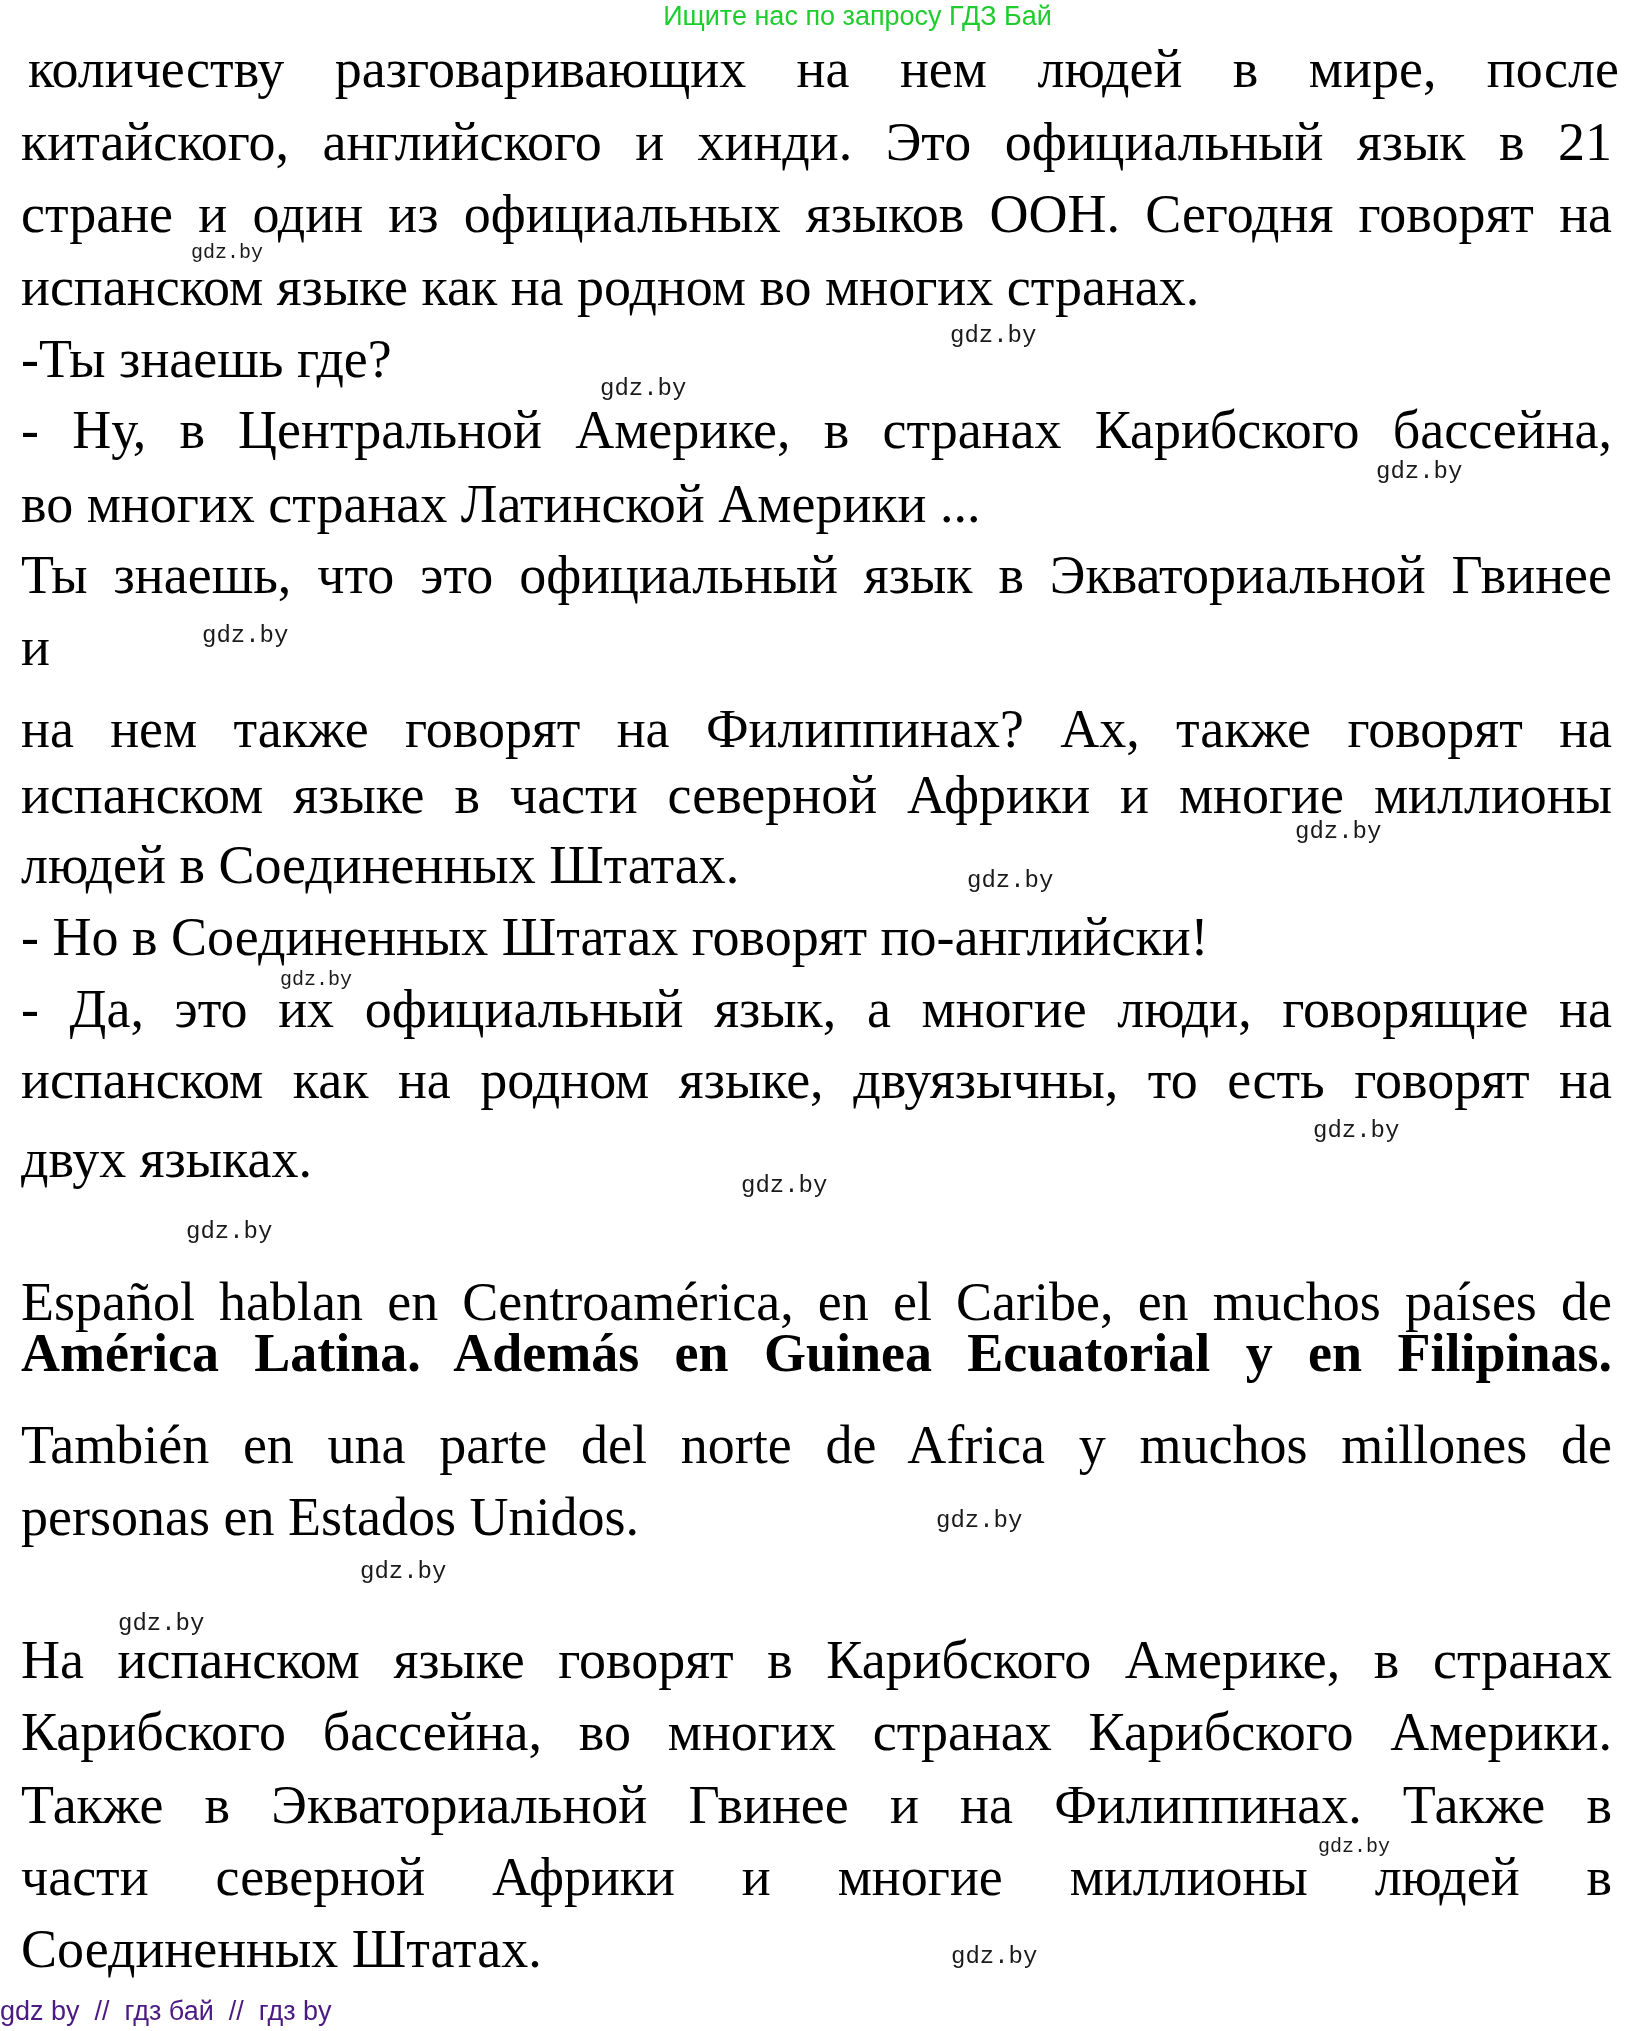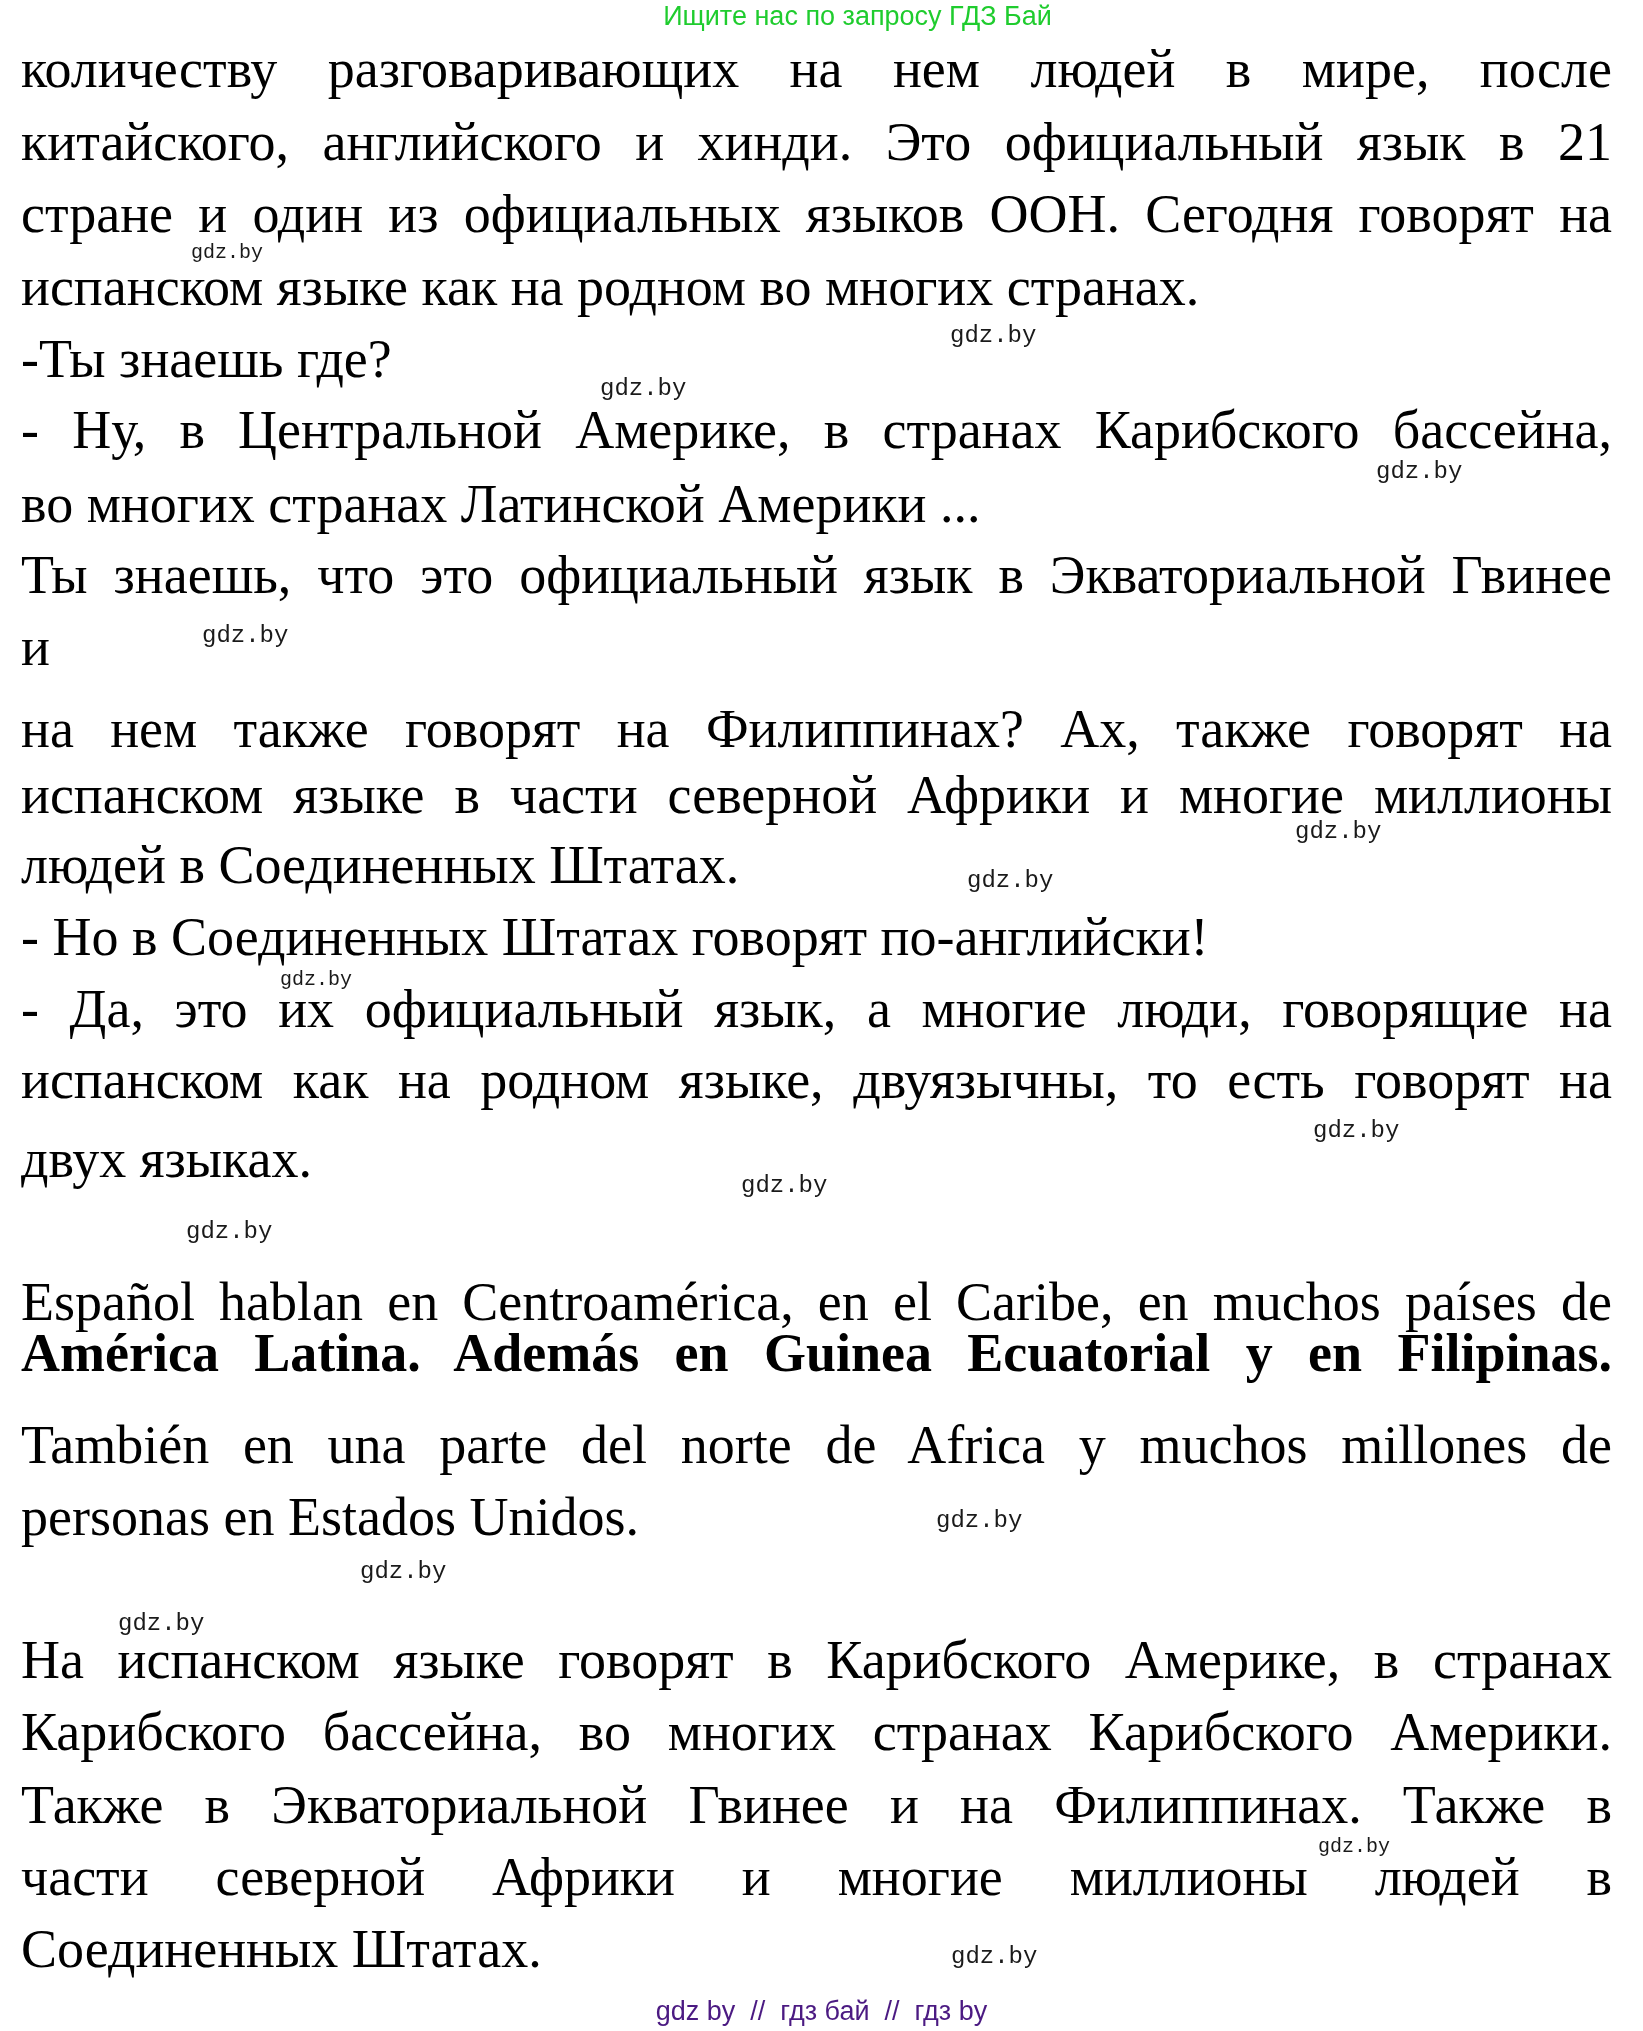--- a/index.html
+++ b/index.html
@@ -14,32 +14,32 @@
     font-family: "Liberation Serif", serif; font-size: 54px; line-height: 54px;
     color: #000000; white-space: nowrap; overflow: visible;
   }
   .line.justify { text-align: justify; text-align-last: justify; white-space: normal; height: 54px; }
   .wm {
     position: absolute; font-family: Liberation Mono, monospace; font-size: 24px;
     line-height: 24px; color: #1a1a1a; white-space: nowrap;
   }
   .wm.small { font-size: 20px; line-height: 20px; }
   .footer {
-    position: absolute; left: 0; top: 1994px; width: 1643px; text-align: center;
+    position: absolute; left: 0; top: 1994px; width: 1643px; 
     font-family: "Liberation Sans", sans-serif; font-size: 27px; line-height: 34px;
     color: #4b1a82; white-space: pre;
   }
 </style>
 </head>
 <body>
 
 <div class="header">Ищите нас по запросу ГДЗ Бай</div>
 
 <div id="doc">
-    <div class="line justify" style="top: 42px;">количеству разговаривающих на нем людей в мире, после</div>
+    <div class="line justify" style="top: 42px; margin-left: 7px;">количеству разговаривающих на нем людей в мире, после</div>
     <div class="line justify" style="top: 115px;">китайского, английского и хинди. Это официальный язык в 21</div>
     <div class="line justify" style="top: 187px;">стране и один из официальных языков ООН. Сегодня говорят на</div>
     <div class="line" style="top: 260px;">испанском языке как на родном во многих странах.</div>
     <div class="line" style="top: 332px;">-Ты знаешь где?</div>
     <div class="line justify" style="top: 403px;">- Ну, в Центральной Америке, в странах Карибского бассейна,</div>
     <div class="line" style="top: 477px;">во многих странах Латинской Америки ...</div>
     <div class="line justify" style="top: 548px;">Ты знаешь, что это официальный язык в Экваториальной Гвинее</div>
     <div class="line" style="top: 620px;">и</div>
     <div class="line justify" style="top: 702px;">на нем также говорят на Филиппинах? Ах, также говорят на</div>
     <div class="line justify" style="top: 768px;">испанском языке в части северной Африки и многие миллионы</div>

